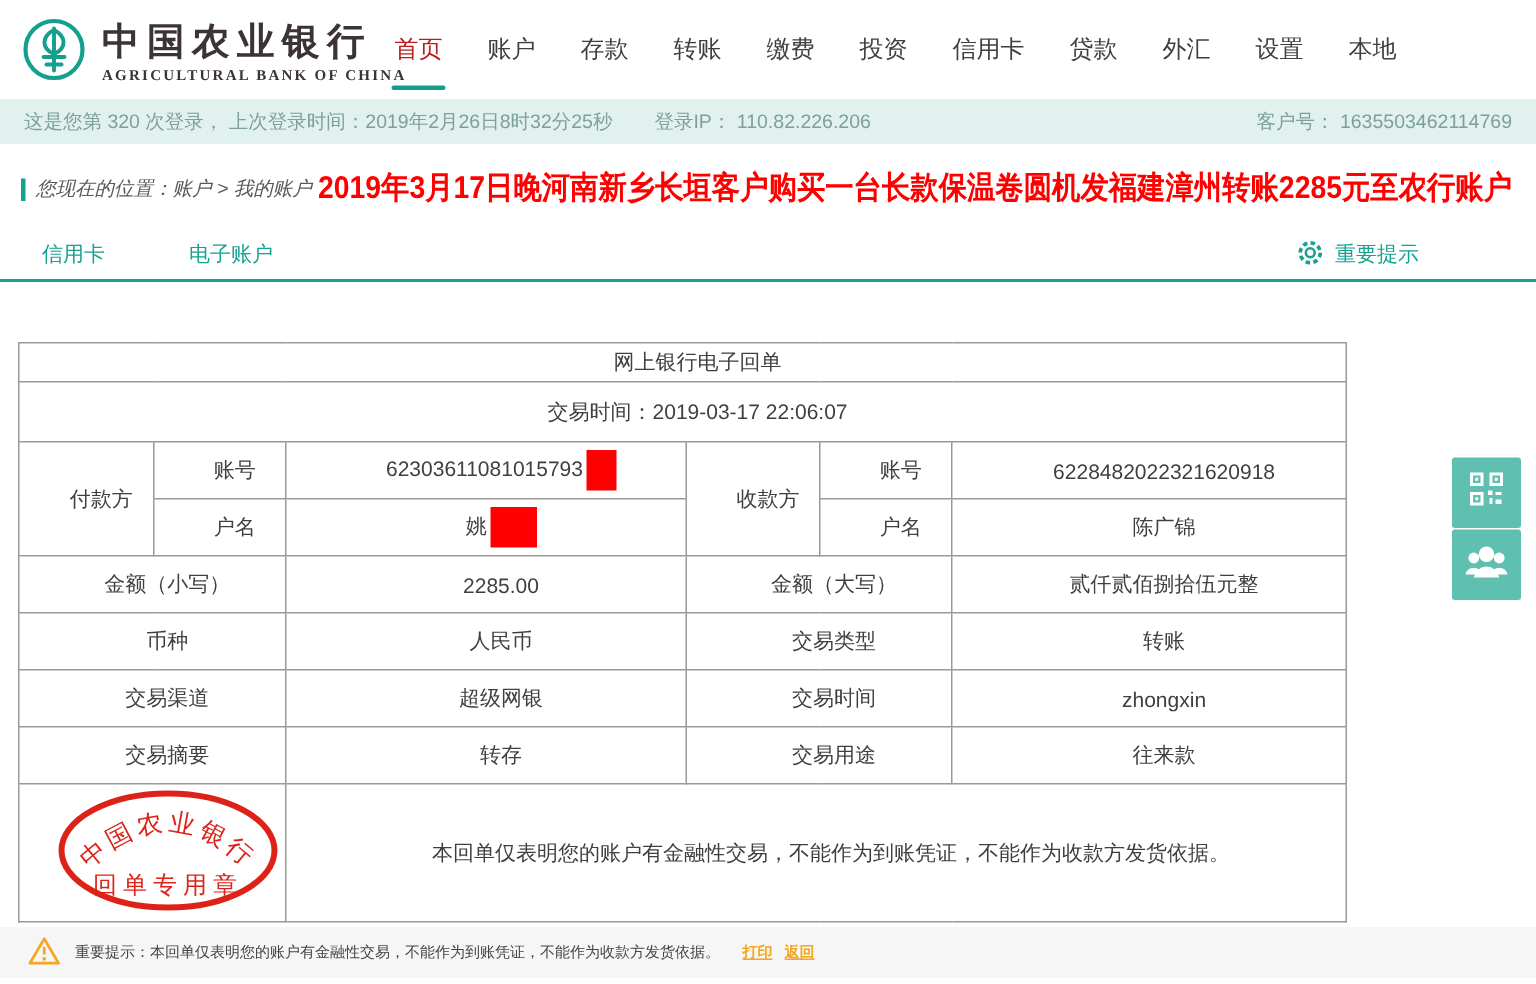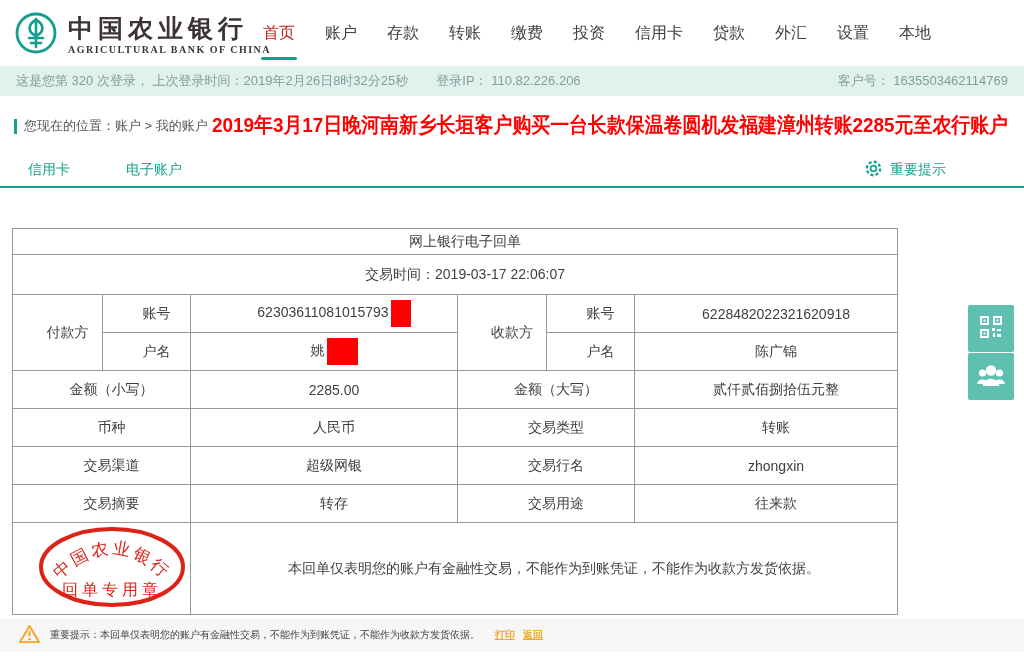--- a/index.html
+++ b/index.html
@@ -17,21 +17,21 @@
   .nav-item.active { color:#b91c1c; }
   .nav-item.active::after { content:""; position:absolute; left:-2px; right:-2px; bottom:6px; height:3px; background:#199d8b; border-radius:2px; }
 
   
   .login-bar { position:absolute; left:0; top:66px; width:1024px; height:30px; background:#e1f2ee; display:flex; align-items:center; justify-content:space-between; padding:0 16px; font-size:13px; color:#7fa099; }
   .login-left { display:flex; gap:28px; }
 
   
   .breadcrumb { position:absolute; left:14px; top:114px; display:flex; align-items:center; gap:7px; height:24px; }
   .bc-bar { width:3px; height:15px; background:#17a290; }
-  .bc-text { font-size:13px; color:#595959; }
+  .bc-text { font-size:13px; color:#595959;font-style:italic; }
   .annotation { position:absolute; left:212px; top:111px; font-size:21px; font-weight:bold; color:#ff0000; white-space:nowrap; transform:scaleX(.90); transform-origin:left center; }
 
   
   .tabs-row { position:absolute; left:0; top:153px; width:1024px; height:33px; display:flex; align-items:flex-end; }
   .tabs-underline { position:absolute; left:0; top:186px; width:1024px; height:2px; background:#17a290; }
   .tab { height:33px; display:flex; align-items:center; justify-content:center; font-size:14px; cursor:pointer; }
   .tab.active { margin-left:12px; width:96px; background:#17a290; color:#fff; border-radius:4px 4px 0 0; }
   .tab.plain { padding:0 28px; color:#17a290; background:transparent; }
   .account-manage { margin-left:auto; margin-right:78px; height:33px; display:flex; align-items:center; gap:7px; color:#17a290; font-size:14px; cursor:pointer; }
 
@@ -165,21 +165,21 @@
     </tr>
     <tr class="row-h">
       <td colspan="2">币种</td>
       <td>人民币</td>
       <td colspan="2">交易类型</td>
       <td>转账</td>
     </tr>
     <tr class="row-h">
       <td colspan="2">交易渠道</td>
       <td>超级网银</td>
-      <td colspan="2">交易行名</td>
+      <td colspan="2">交易时间</td>
       <td>zhongxin</td>
     </tr>
     <tr class="row-h">
       <td colspan="2">交易摘要</td>
       <td>转存</td>
       <td colspan="2">交易用途</td>
       <td>往来款</td>
     </tr>
     <tr>
       <td class="stamp-cell" colspan="2">

